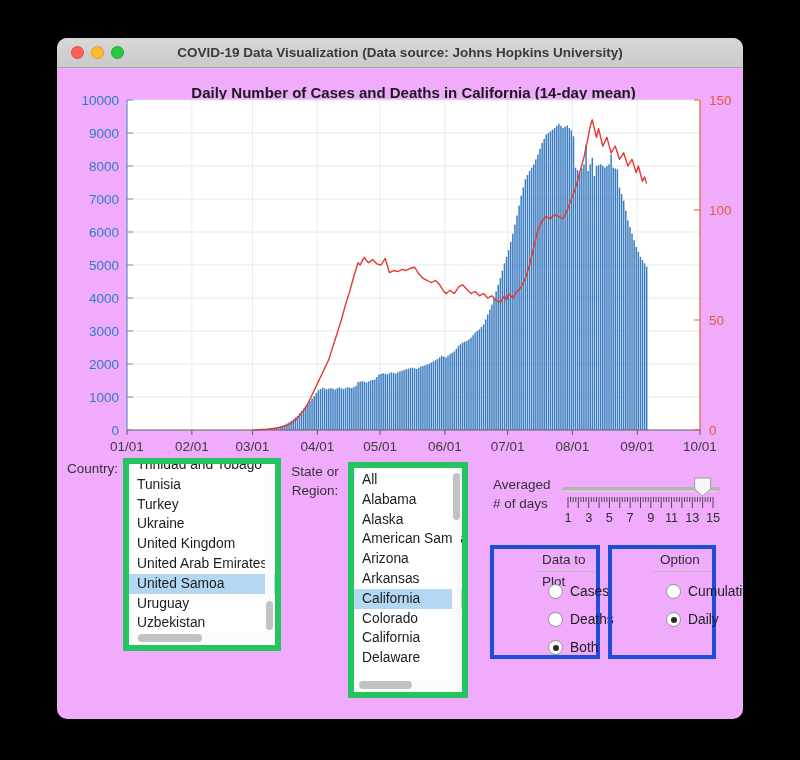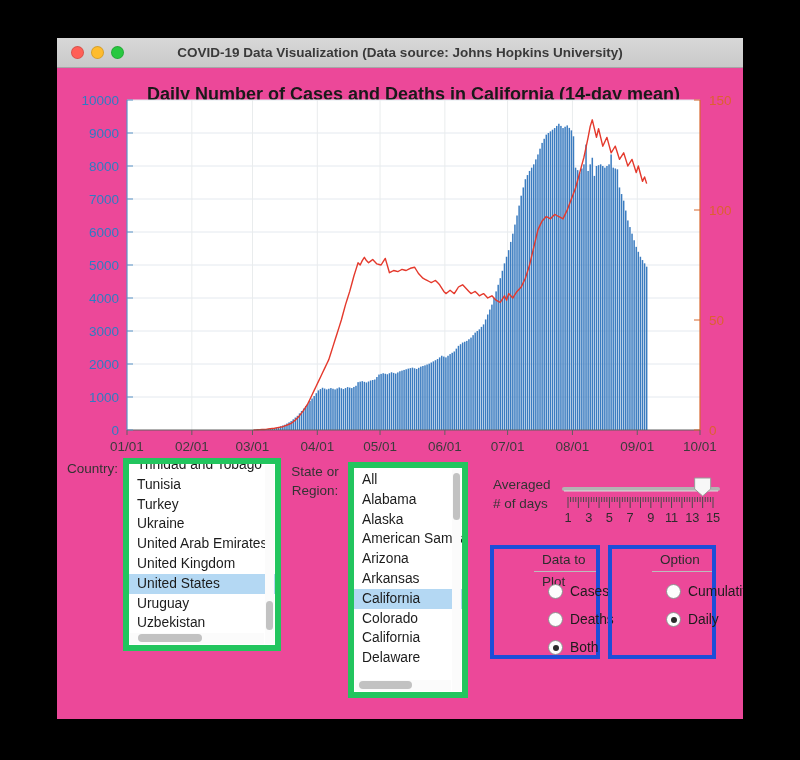--- a/index.html
+++ b/index.html
@@ -1,30 +1,30 @@
 <!DOCTYPE html>
 <html><head>
 <meta charset="utf-8">
 <style>
   html,body{margin:0;padding:0;}
   body{width:800px;height:760px;background:#000;position:relative;overflow:hidden;
        font-family:"Liberation Sans",sans-serif;-webkit-font-smoothing:antialiased;}
   .window{position:absolute;left:57px;top:38px;width:686px;height:681px;
-          background:#ec4899;border-radius:0;overflow:hidden;
+          background:#f0abfc;border-radius:10px;overflow:hidden;
           box-shadow:0 18px 45px rgba(0,0,0,.65);}
   .titlebar{position:absolute;left:0;top:0;width:100%;height:29px;
             background:linear-gradient(#d8d8d8,#c9c9c9);border-bottom:1px solid #a6a6a6;
             display:flex;align-items:center;}
   .titlebar .title{position:absolute;left:0;right:0;text-align:center;font-size:13.5px;
                    font-weight:600;color:#3a3a3a;}
   .lights{position:absolute;left:14px;top:8px;display:flex;gap:7px;}
   .light{width:13px;height:13px;border-radius:50%;border:1px solid rgba(0,0,0,.15);box-sizing:border-box;}
   .l-red{background:#ff5f57}.l-yellow{background:#febc2e}.l-green{background:#28c840}
   .chart-title{position:absolute;left:70px;top:46px;width:573px;text-align:center;
-               font-size:18px;font-weight:bold;color:#1a1a1a;}
+               font-size:15px;font-weight:bold;color:#1a1a1a;}
   #chart-svg{position:absolute;left:0;top:29px;}
   .ctl-label{position:absolute;font-size:13.5px;color:#333;line-height:19px;}
   .listbox{position:absolute;background:#fff;border:6px solid #22c55e;overflow:hidden;box-sizing:border-box;}
   .lrows{position:absolute;left:0;right:0;}
   .lrow{height:19.8px;line-height:19.8px;font-size:13.8px;color:#1c1c1c;
         padding-left:8px;white-space:nowrap;}
   .lrow.sel{background:#b4d8f3;}
   .sb-v{position:absolute;top:1px;right:1px;width:9px;bottom:1px;background:#fbfbfb;}
   .sb-h{position:absolute;left:1px;right:11px;bottom:1px;height:11px;background:#fbfbfb;}
   .sb-thumb-v{position:absolute;left:1px;width:7px;background:#c2c2c2;border-radius:4px;}
@@ -316,23 +316,23 @@
       <text x="643" y="384" text-anchor="middle" font-size="13.5" fill="#3c3c3c">10/01</text>
     </svg>
 
   <div class="ctl-label" style="left:8px;top:421px;width:53px;text-align:right;">Country:</div>
   <div class="listbox" id="country-list" style="left:66px;top:420px;width:158px;height:193px;">
       <div class="lrows" style="top: -9px;">
         <div class="lrow">Trinidad and Tobago</div>
         <div class="lrow">Tunisia</div>
         <div class="lrow">Turkey</div>
         <div class="lrow">Ukraine</div>
+        <div class="lrow">United Kingdom</div>
         <div class="lrow">United Arab Emirates</div>
-        <div class="lrow">United Kingdom</div>
-        <div class="lrow sel">United States</div>
+        <div class="lrow sel">United Samoa</div>
         <div class="lrow">Uruguay</div>
         <div class="lrow">Uzbekistan</div>
       </div>
       <div class="sb-v">
         <div class="sb-thumb-v" style="top: 76%; height: 16%;"></div>
       </div>
       <div class="sb-h">
         <div class="sb-thumb-h" style="left: 6%; width: 48%;"></div>
       </div>
     </div>

